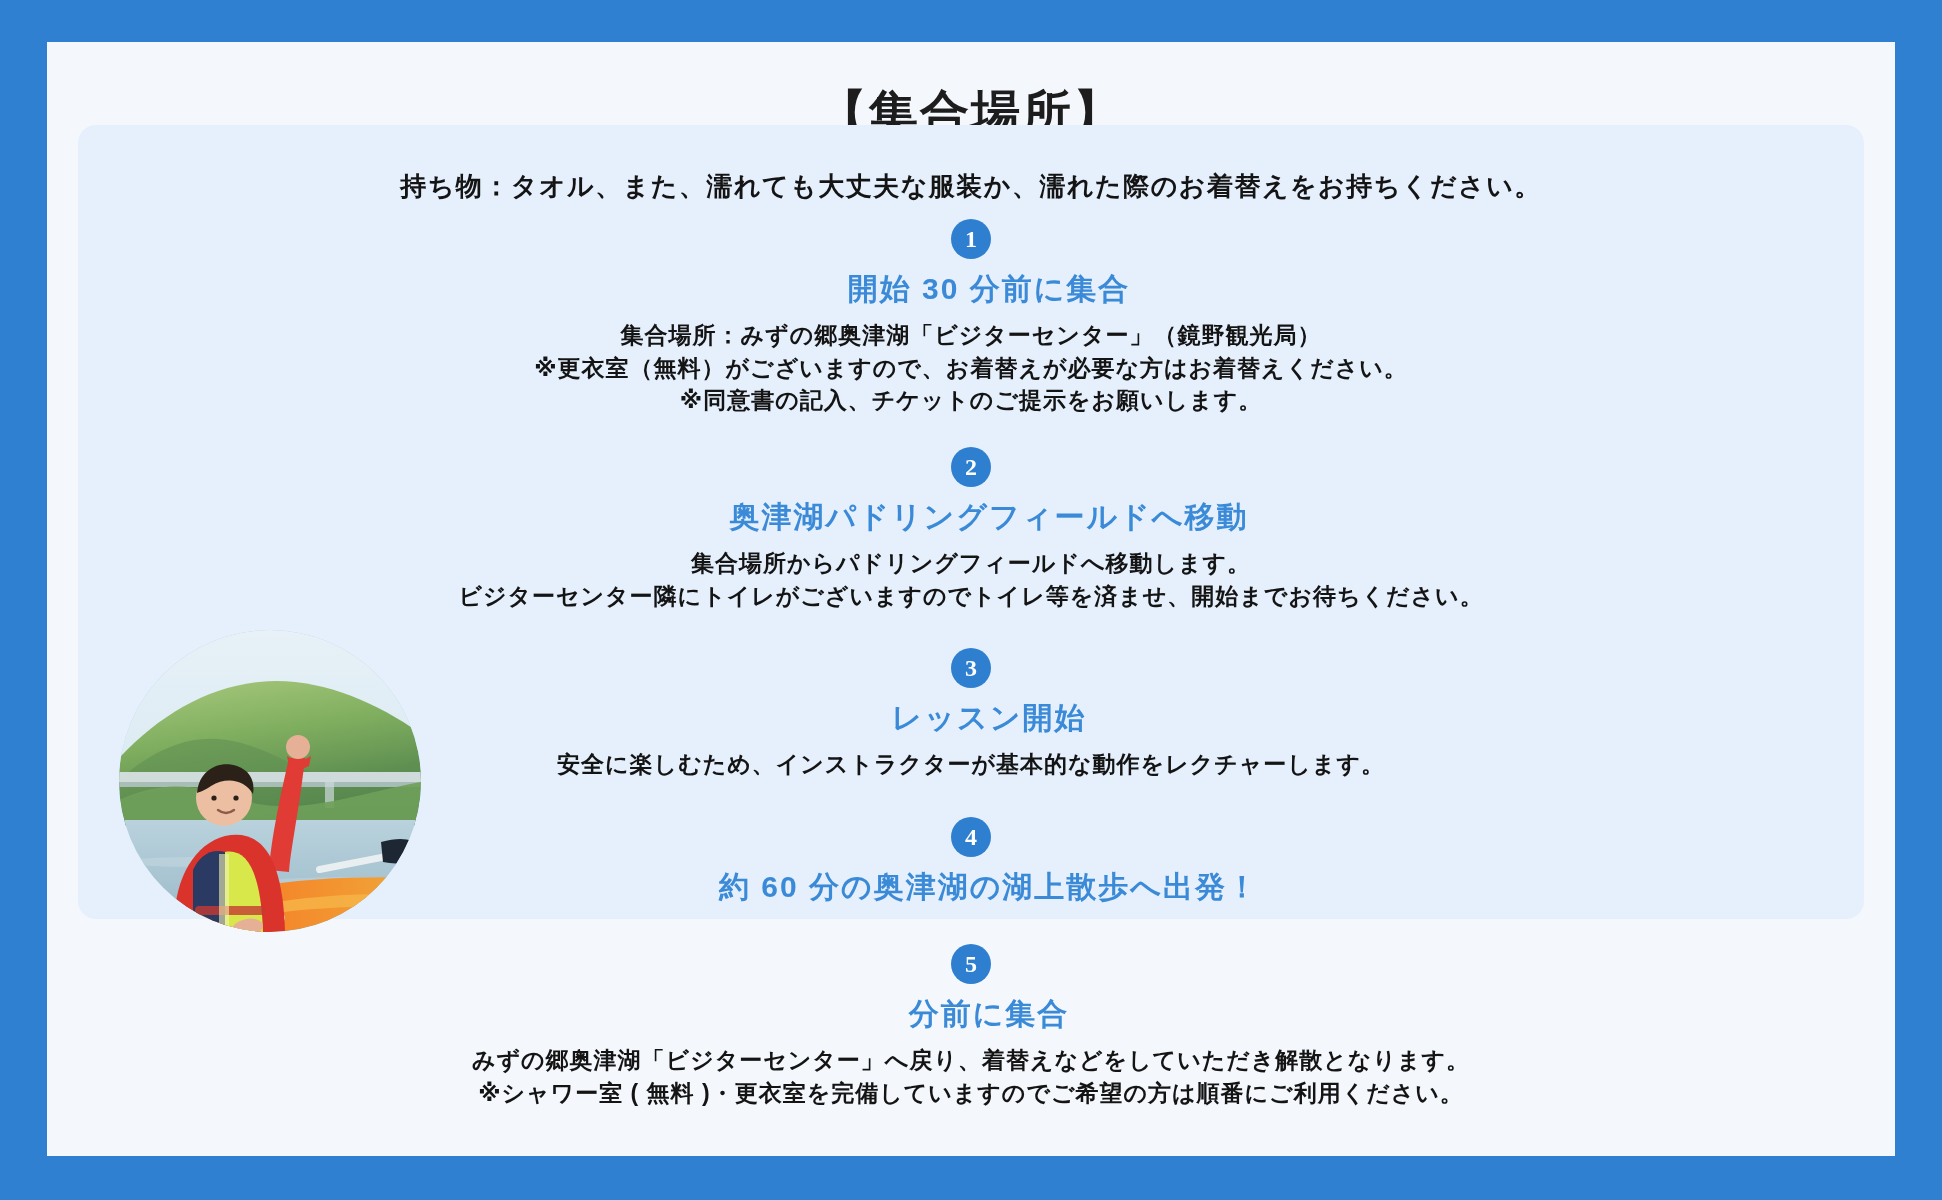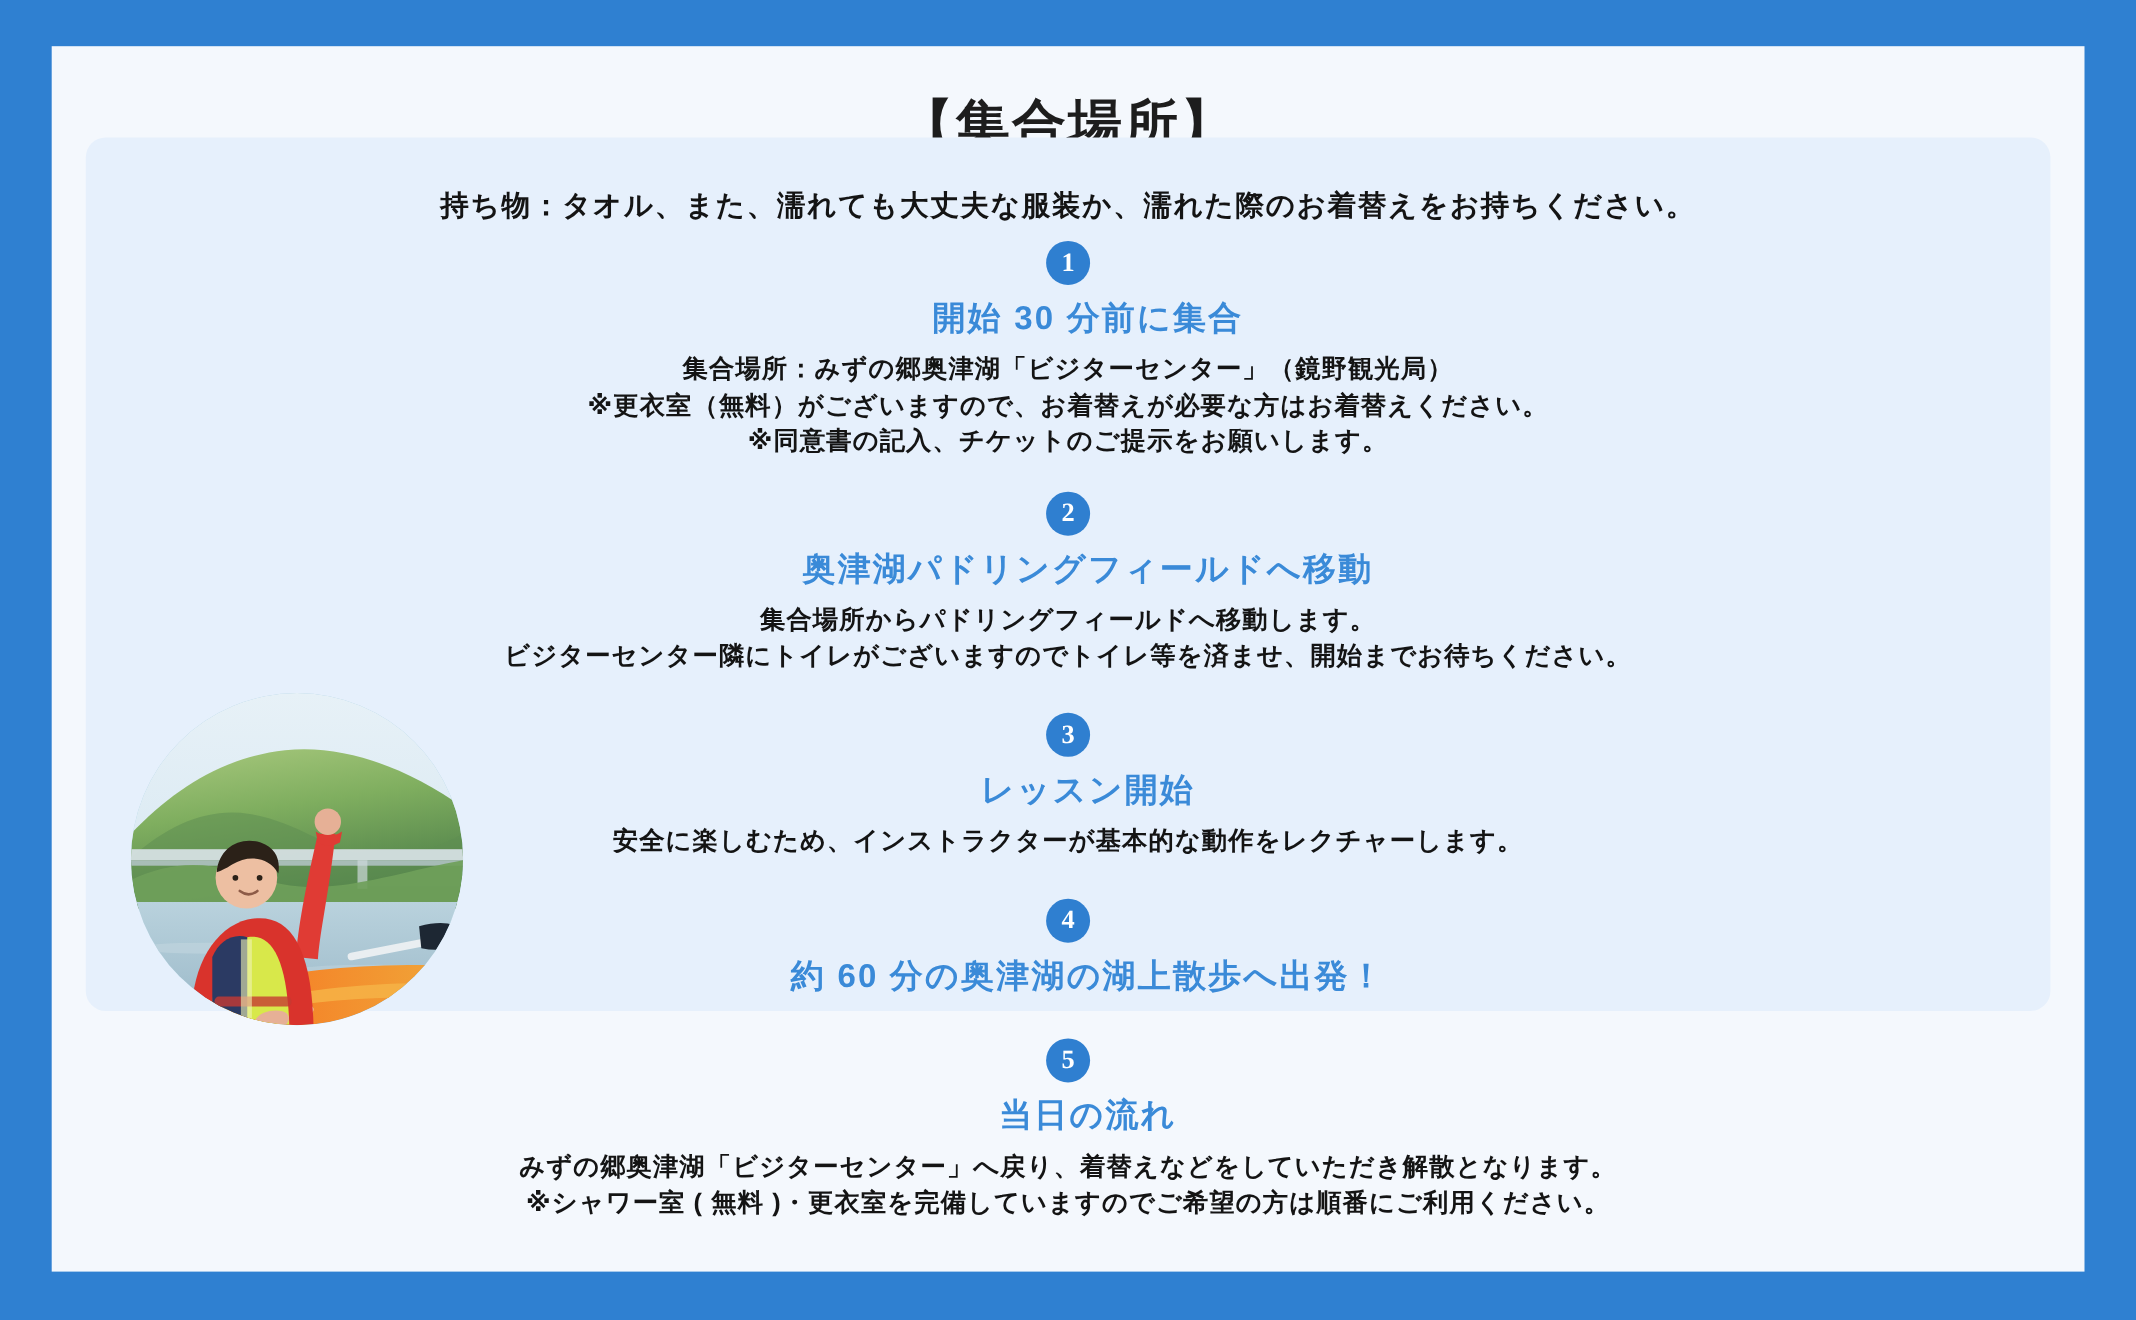--- a/index.html
+++ b/index.html
@@ -155,21 +155,21 @@
           </div>
         </div>
 
         <div class="step s4">
           <div class="badge">4</div>
           <div class="step-title">約 60 分の奥津湖の湖上散歩へ出発！</div>
         </div>
 
         <div class="step s5">
           <div class="badge">5</div>
-          <div class="step-title">当日の流れ</div>
+          <div class="step-title">分前に集合</div>
           <div class="step-lines">
             <div class="step-line">みずの郷奥津湖「ビジターセンター」へ戻り、着替えなどをしていただき解散となります。</div>
             <div class="step-line">※シャワー室 ( 無料 )・更衣室を完備していますのでご希望の方は順番にご利用ください。</div>
           </div>
         </div>
 
       </div>
     </div>
 
     <div class="photo">

